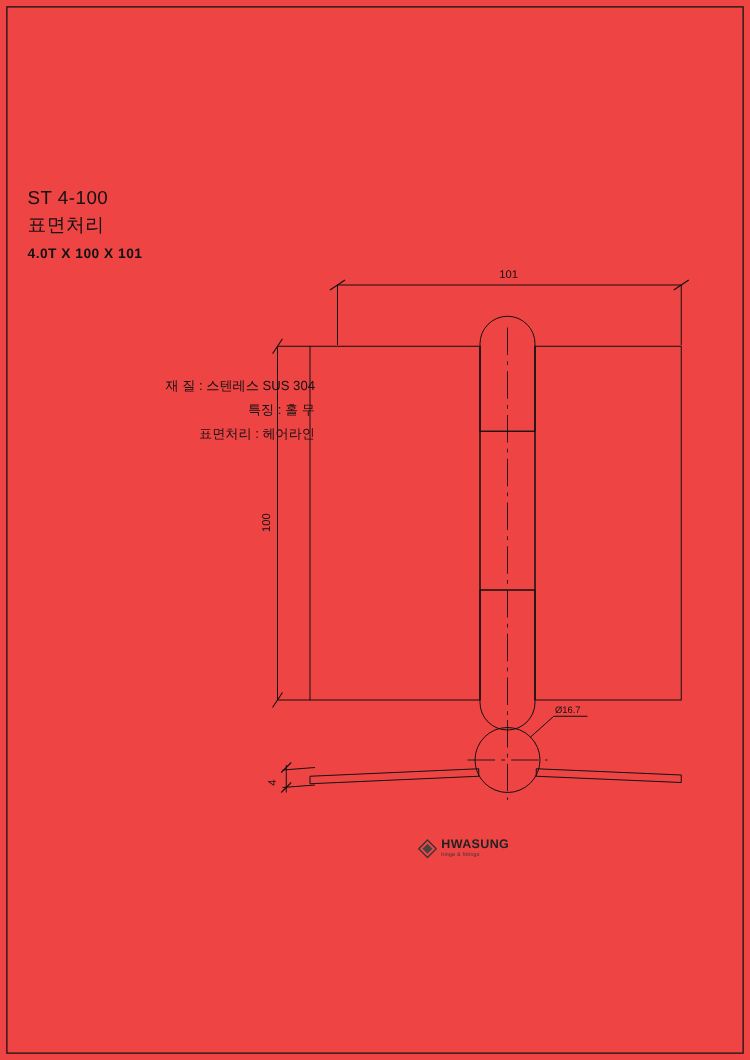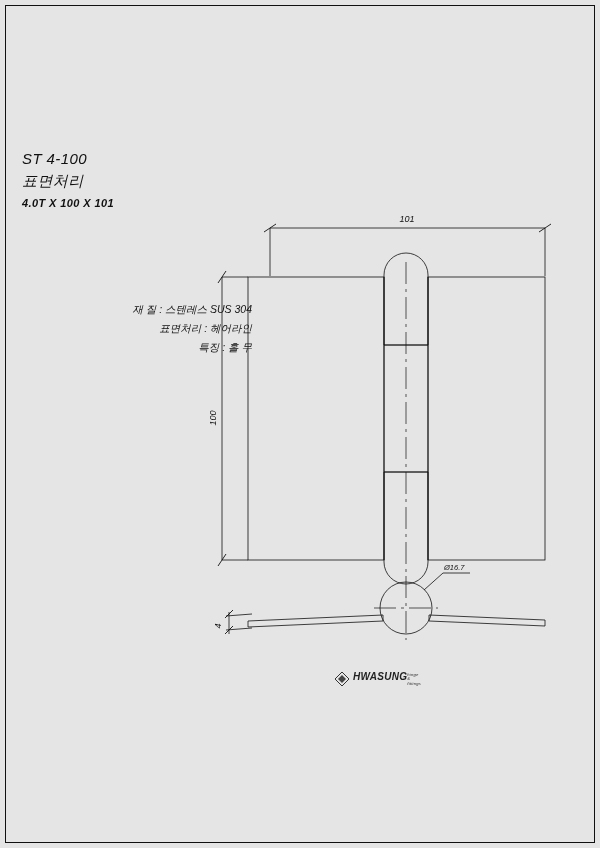--- a/index.html
+++ b/index.html
@@ -11,22 +11,21 @@
     width: 600px;
     height: 848px;
     font-family: "Liberation Sans", sans-serif;
     color: #1a1a1a;
     position: relative;
     overflow: hidden;
   }
   .page {
     position: absolute;
     inset: 0;
-    background: #e5e5e5;
-    font-style: italic;
+    background: #ef4444;
   }
   .page-border {
     position: absolute;
     left: 5px;
     top: 5px;
     width: 590px;
     height: 838px;
     border: 1px solid #111;
     box-sizing: border-box;
   }
@@ -80,20 +79,21 @@
     gap: 3px;
   }
   .logo-mark {
     width: 16px;
     height: 16px;
     position: relative;
     flex: none;
   }
   .logo-text {
     display: flex;
+    flex-direction: column;
     line-height: 1;
   }
   .logo-name {
     font-size: 10px;
     font-weight: bold;
     letter-spacing: 0.3px;
     color: #222;
   }
   .logo-sub {
     font-size: 4.2px;
@@ -113,22 +113,22 @@
   <div class="page-border"></div>
 
   <div class="title-block">
     <div class="title-line t1">ST 4-100</div>
     <div class="title-line t2">표면처리</div>
     <div class="title-line t3">4.0T X 100 X 101</div>
   </div>
 
   <div class="spec-block">
     <div class="spec-line">재 질 : 스텐레스 SUS 304</div>
+    <div class="spec-line">특징 : 홀 무</div>
     <div class="spec-line">표면처리 : 헤어라인</div>
-    <div class="spec-line">특징 : 홀 무</div>
   </div>
 
   <div class="drawing">
     <svg width="600" height="848" viewBox="0 0 600 848" xmlns="http://www.w3.org/2000/svg">
       <g stroke="#111" fill="none" stroke-width="0.8">
 
         <line x1="270" y1="228" x2="270" y2="276"></line>
         <line x1="545" y1="228" x2="545" y2="276"></line>
 
         <line x1="270" y1="228" x2="545" y2="228"></line>

